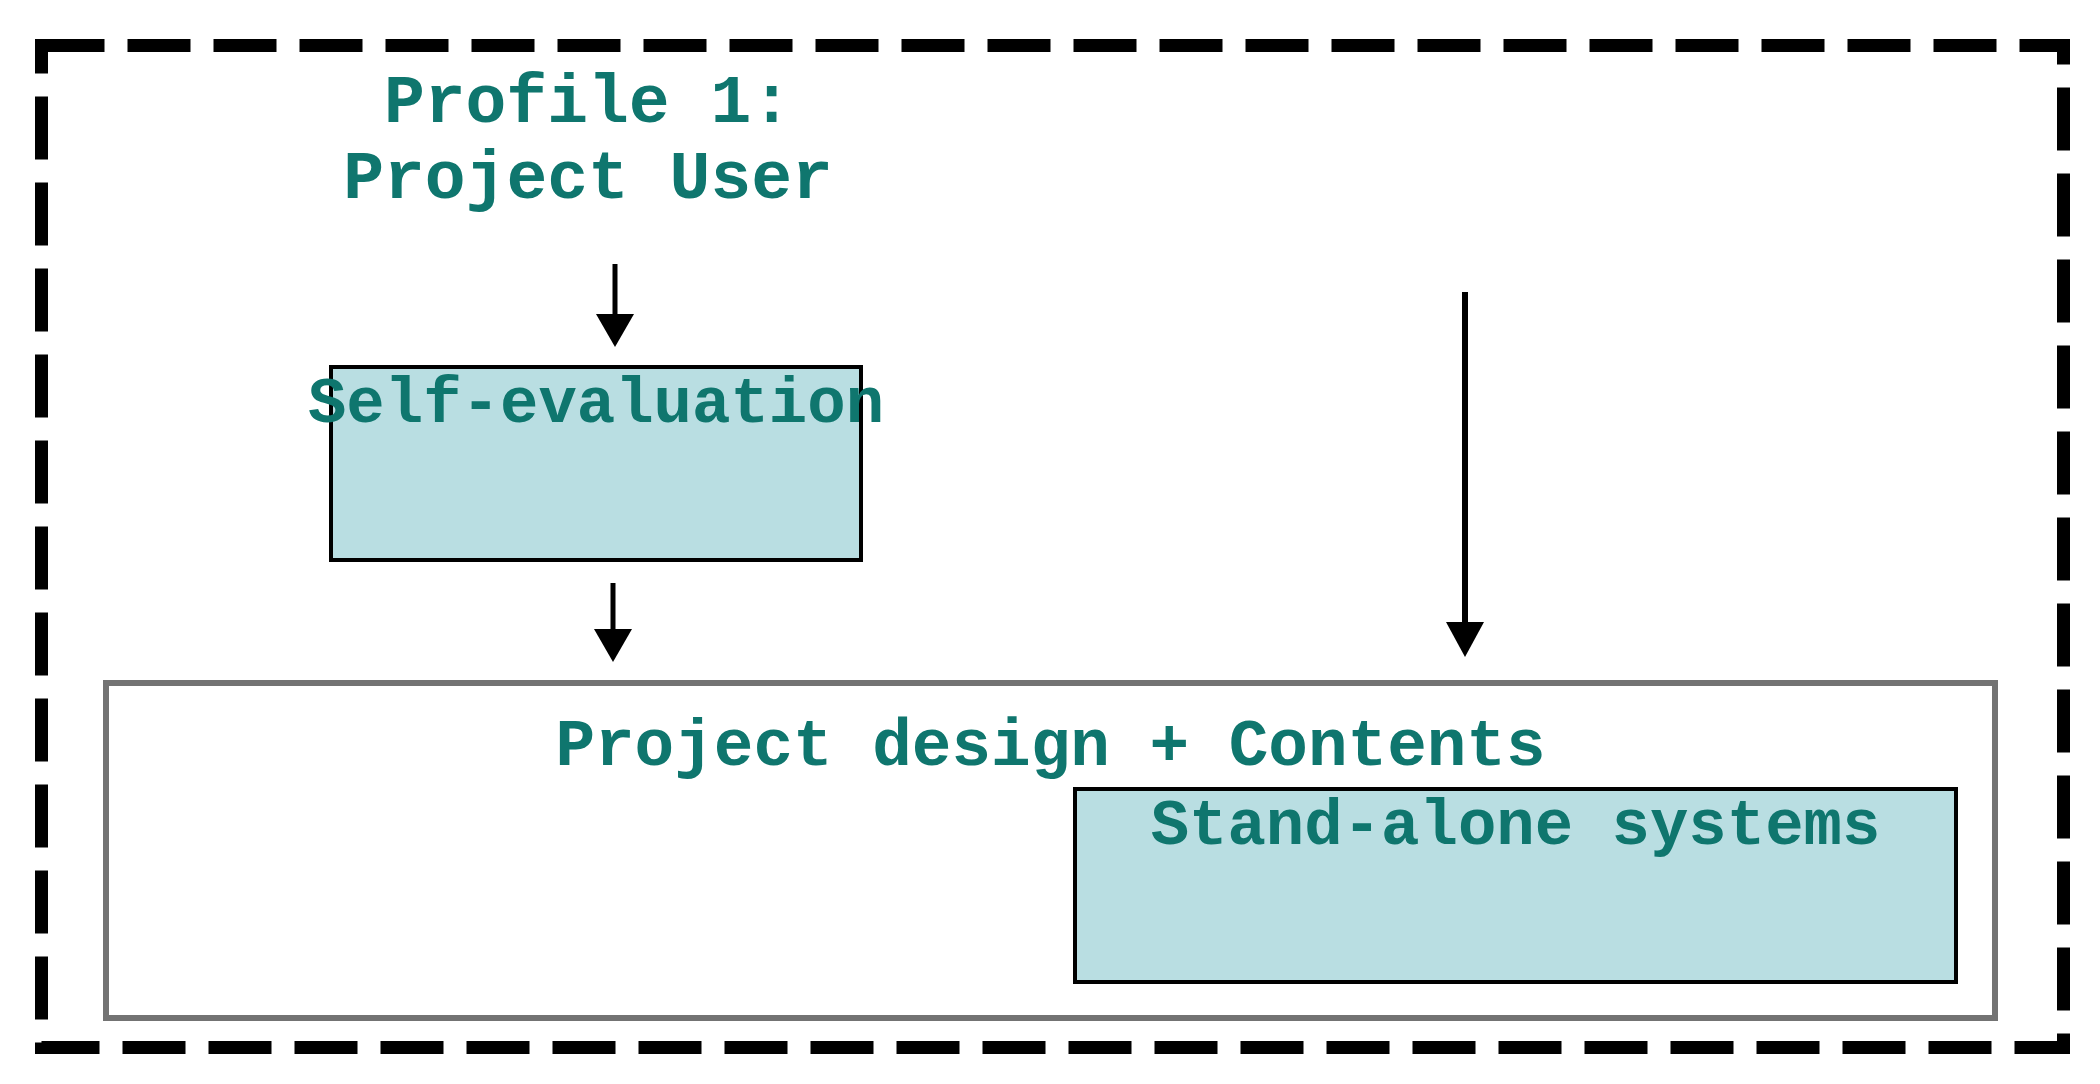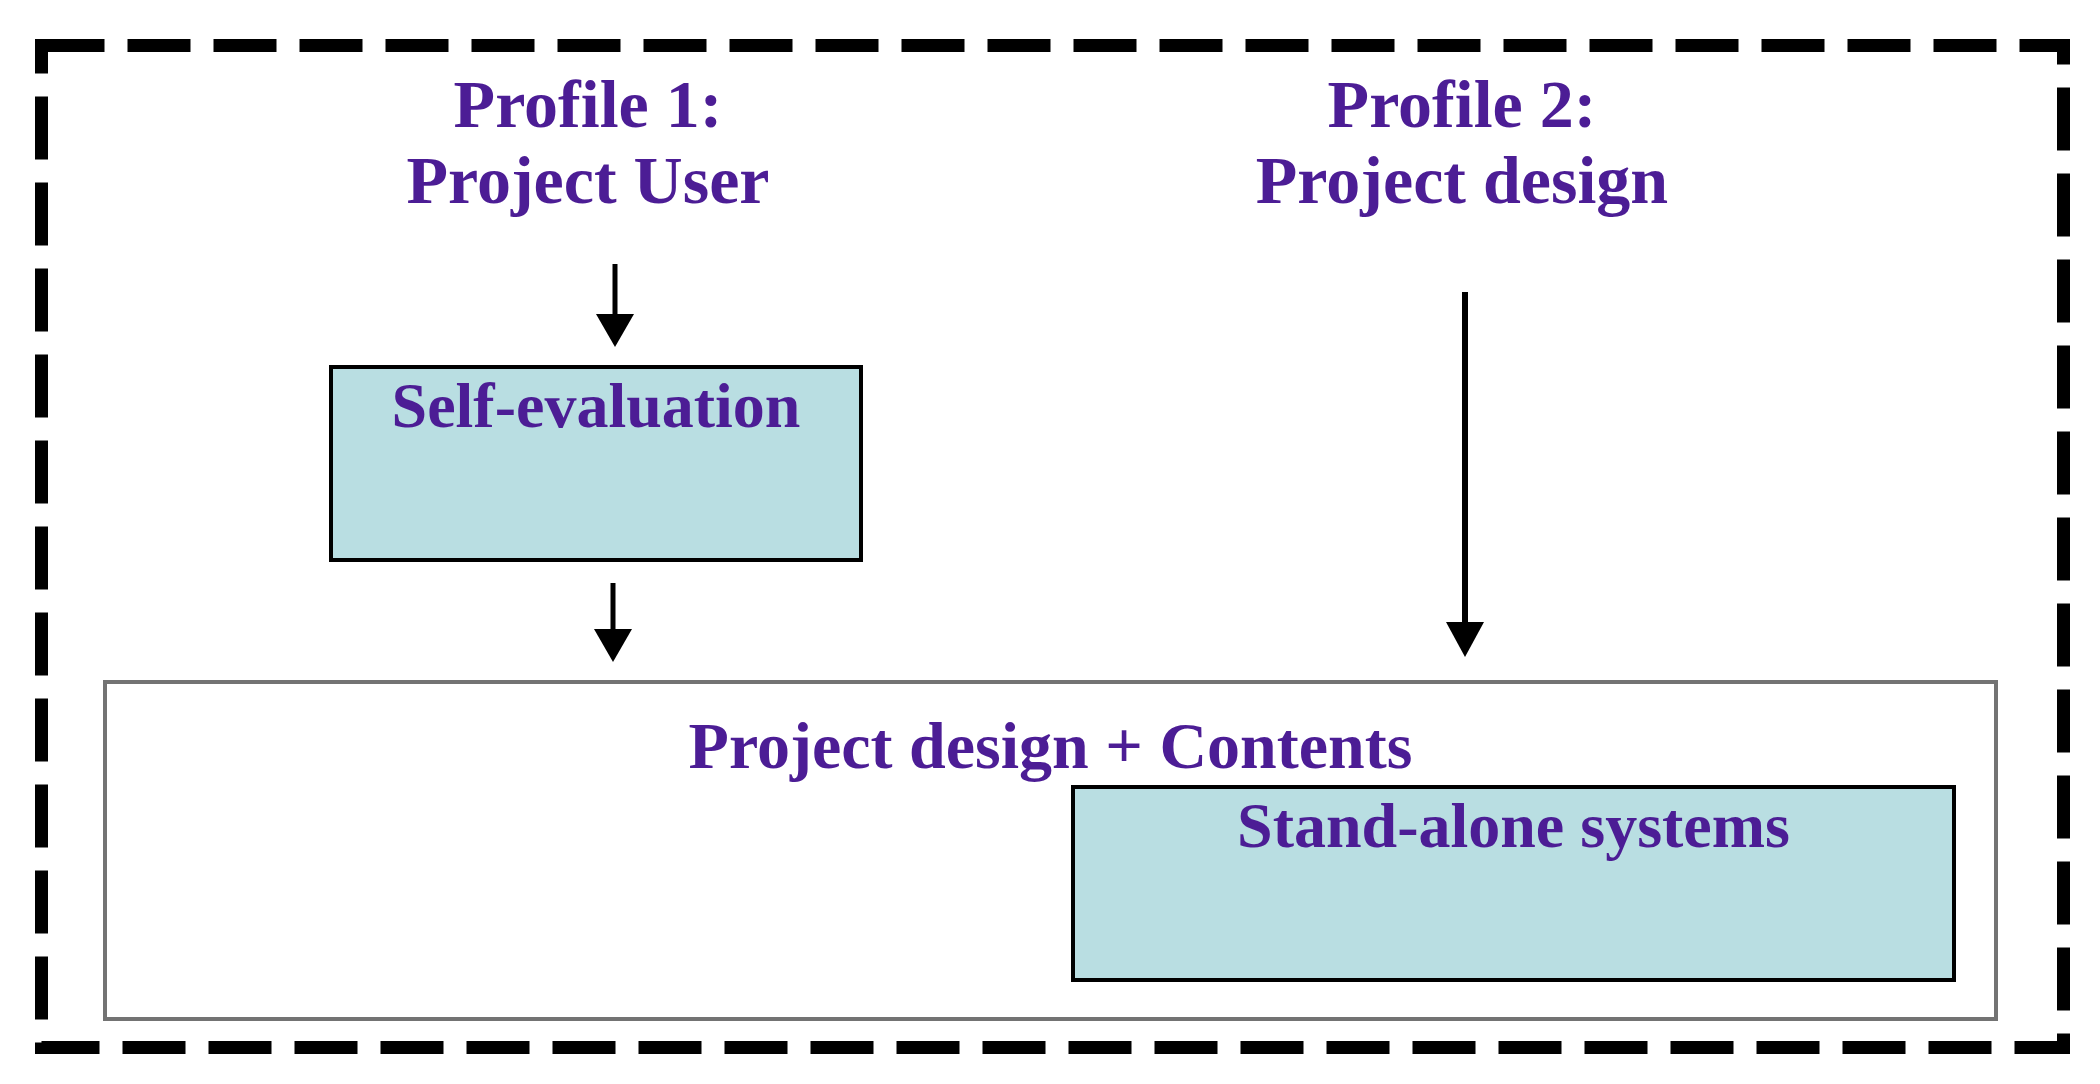--- a/index.html
+++ b/index.html
@@ -6,23 +6,23 @@
     margin: 0;
     padding: 0;
     background: #ffffff;
   }
   .canvas {
     position: relative;
     width: 2100px;
     height: 1084px;
     background: #ffffff;
     overflow: hidden;
-    font-family: Liberation Serif, serif;
+    font-family: Liberation Mono, monospace;
     font-weight: bold;
-    color: #4c1d95;
+    color: #0f766e;
   }
   .overlay {
     position: absolute;
     left: 0;
     top: 0;
     width: 2100px;
     height: 1084px;
     pointer-events: none;
   }
   .heading {
@@ -53,21 +53,21 @@
     height: 197px;
   }
   .project-container {
     position: absolute;
     box-sizing: border-box;
     left: 103px;
     top: 680px;
     width: 1895px;
     height: 341px;
     background: #ffffff;
-    border: 4px solid #737373;
+    border: 6px solid #737373;
   }
   .project-title {
     margin-top: 24px;
     text-align: center;
     font-size: 66px;
   }
   .grid-box {
     left: 31px;
     top: 119px;
     width: 884px;
@@ -103,24 +103,20 @@
       <line x1="1465" y1="292" x2="1465" y2="624" stroke="#000000" stroke-width="6"></line>
       <polygon points="1446,622 1484,622 1465,657" fill="#000000"></polygon>
     </g>
   </svg>
 
   <div class="heading heading-profile1">
     <div>Profile 1:</div>
     <div>Project User</div>
   </div>
 
-  <div class="heading heading-profile2">
-    <div>Profile 2:</div>
-    <div>Project design</div>
-  </div>
 
   <div class="flowbox selfeval-box">
     <span>Self-evaluation</span>
   </div>
 
   <div class="project-container">
     <div class="project-title">Project design + Contents</div>
 
 
     <div class="flowbox standalone-box">

